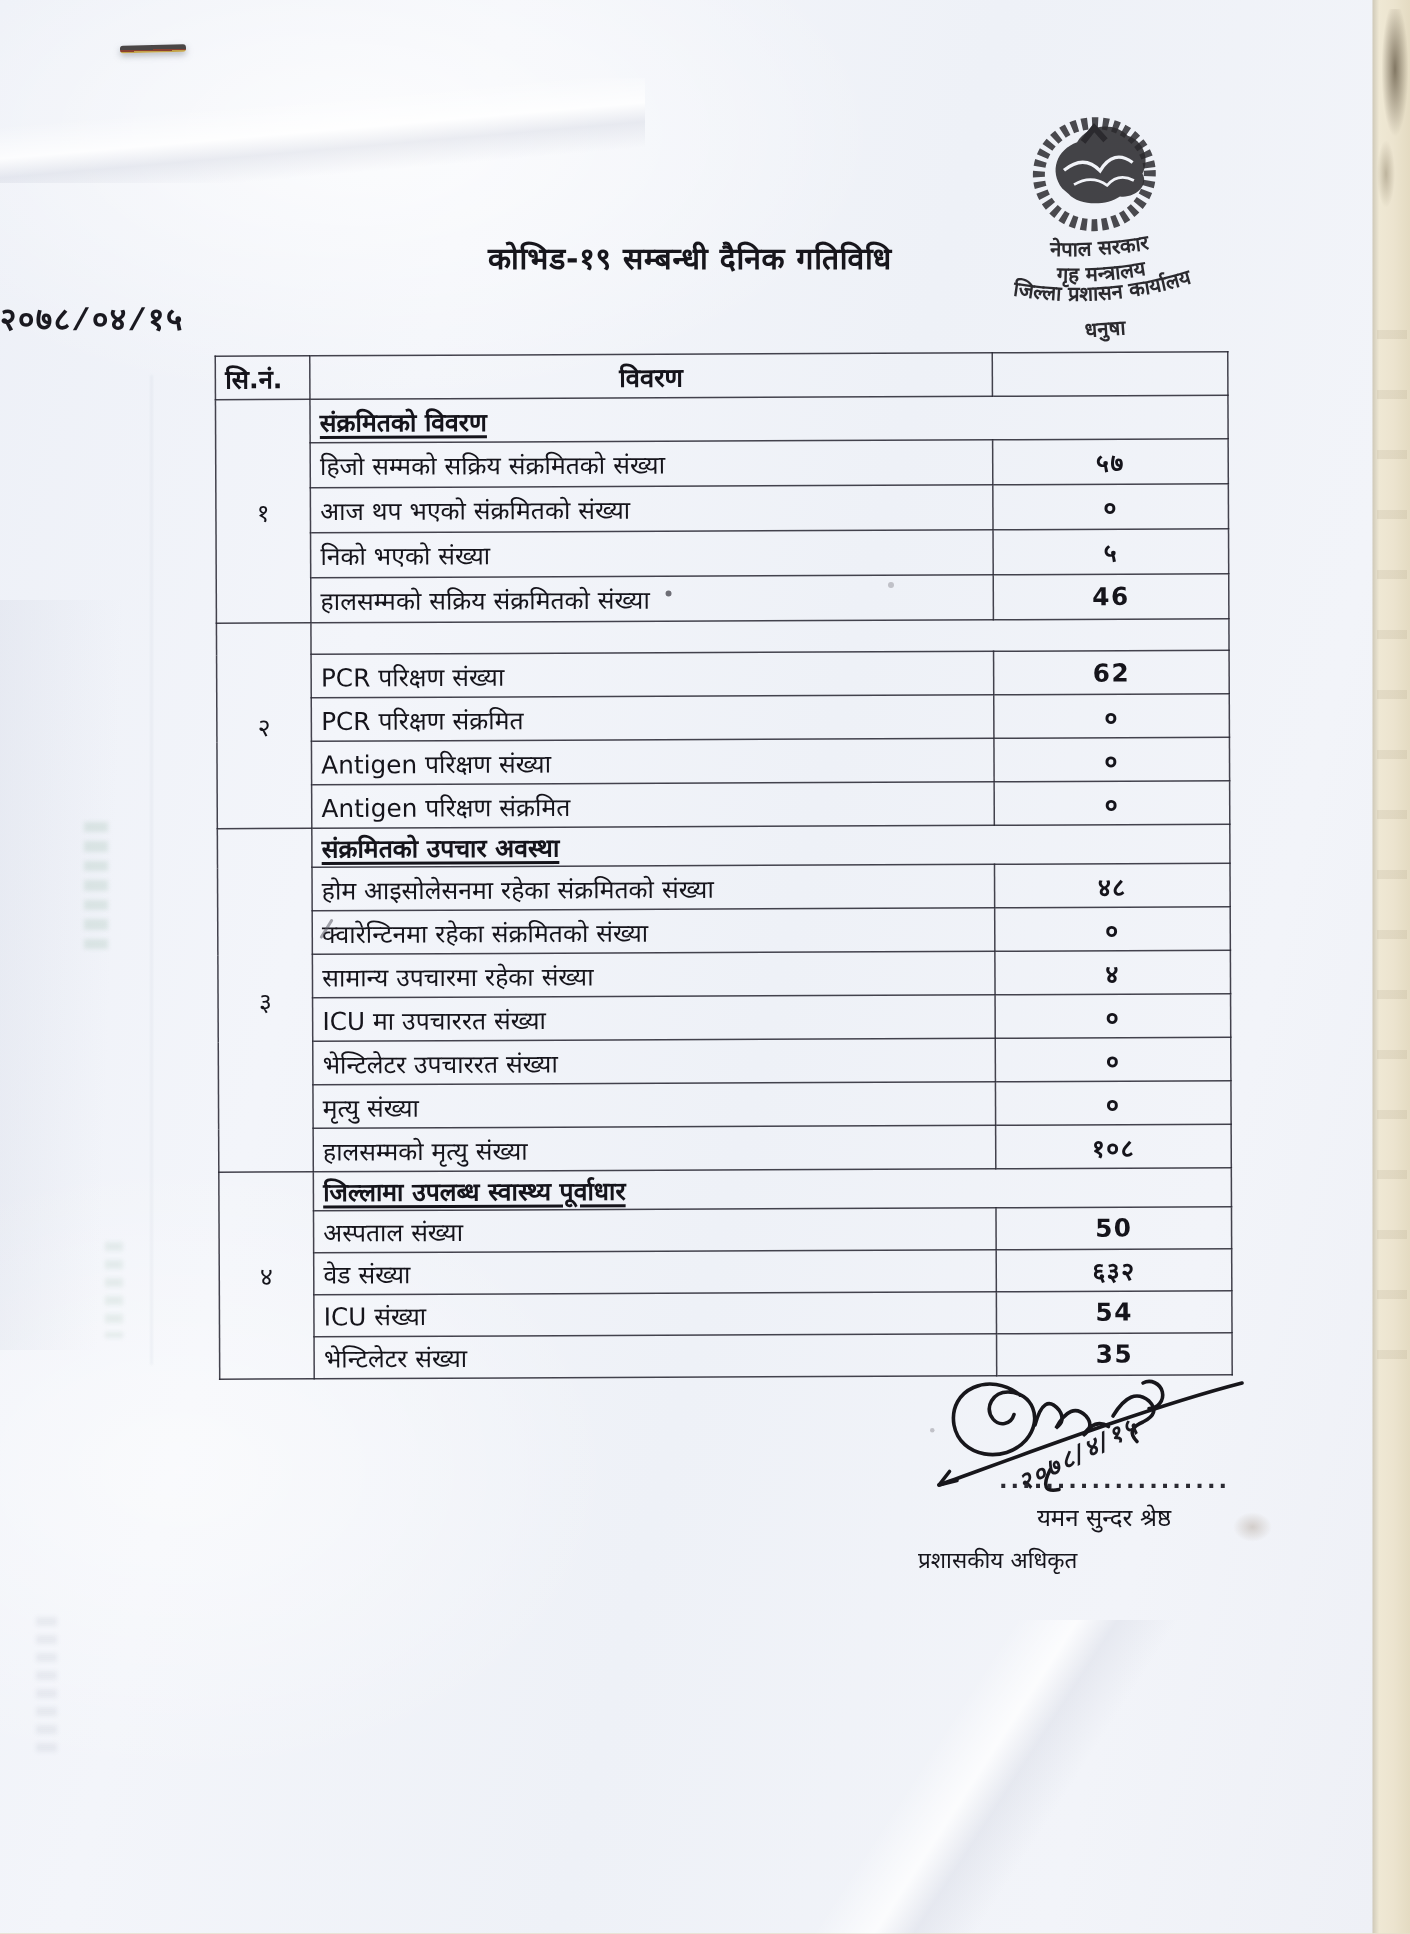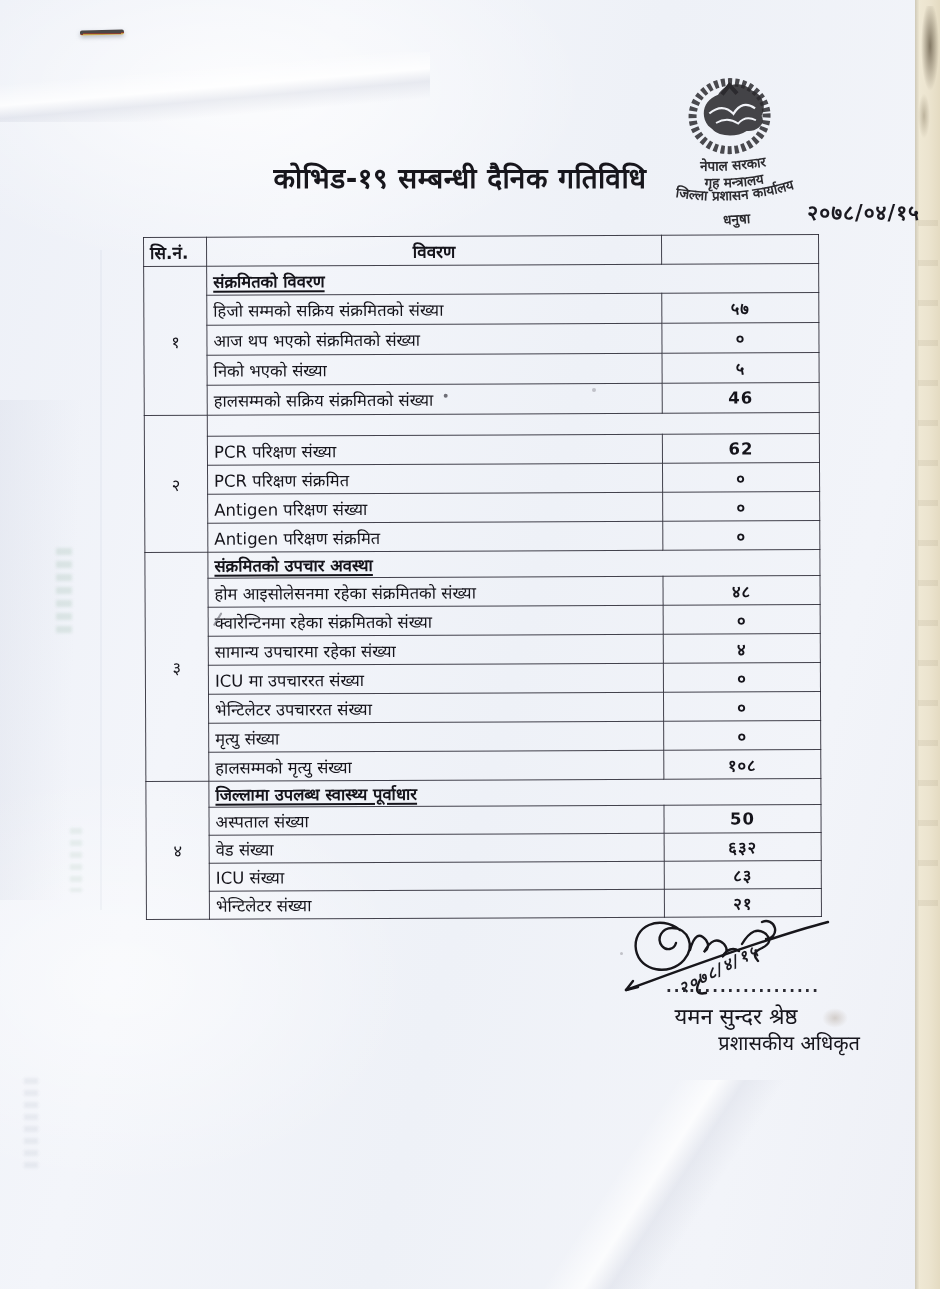--- a/index.html
+++ b/index.html
@@ -45,23 +45,23 @@
     background:repeating-linear-gradient(180deg, rgba(130,140,160,.20) 0 6px, rgba(130,140,160,0) 6px 12px);}
   .ghost-line{left:100px;top:250px;width:2px;height:660px;background:rgba(150,160,185,.14);filter:blur(.6px);}
   .smudge-sig{position:absolute;left:822px;top:1008px;width:26px;height:20px;border-radius:50%;
     background:radial-gradient(ellipse at center, rgba(140,118,96,.30), rgba(140,118,96,0) 70%);}
   
   .staple{position:absolute;left:80px;top:30px;width:44px;height:5px;
     background:linear-gradient(180deg,#4a4646 0 60%, #8a4030 60% 80%, #c2a24a 80% 100%);
     border-radius:2px;transform:rotate(-1.5deg);box-shadow:0 2px 4px rgba(120,125,140,.5);}
   
   .title{position:absolute;left:0;top:158px;width:920px;text-align:center;
-    font-size:28px;font-weight:bold;color:#17161c;letter-spacing:.5px;}
-  .date{position:absolute;left:0;top:198px;width:920px;text-align:right;
-    font-size:21px;font-weight:bold;color:#1a1920;letter-spacing:1px;}
+    font-size:20px;font-weight:bold;color:#17161c;letter-spacing:.5px;}
+  .date{position:absolute;left:0;top:198px;width:920px;text-align:left;
+    font-size:21px;font-weight:bold;color:#1a1920;letter-spacing:1px;font-family:Liberation Mono, monospace;}
   
   .stamp{position:absolute;left:630px;top:72px;width:205px;height:158px;transform:rotate(-4deg);opacity:.92;}
   
   .table-wrap{position:absolute;left:143px;top:237px;width:648px;transform:rotate(-0.25deg);transform-origin:top left;}
   table.main{border-collapse:collapse;width:646px;table-layout:fixed;}
   table.main td{border:1.5px solid rgba(42,41,52,.88);vertical-align:middle;
     color:#15141b;font-size:16.5px;padding:0 6px;overflow:hidden;white-space:nowrap;}
   td.sn{width:50px;text-align:center;font-size:17px;}
   td.desc{width:442px;text-align:left;padding-left:9px;position:relative;}
   td.val{width:144px;text-align:center;font-size:16px;letter-spacing:1px;font-weight:bold;}
@@ -78,23 +78,23 @@
   .pencil-mark{position:absolute;left:8px;top:4px;width:2px;height:15px;
     background:rgba(90,90,100,.55);transform:rotate(32deg);border-radius:1px;}
   
   .sig-svg{position:absolute;left:616px;top:910px;width:224px;height:94px;}
   .hand-date{position:absolute;left:672px;top:946px;width:140px;
     font-size:16px;font-style:italic;font-weight:bold;color:#1b1a20;
     transform:rotate(-27deg);letter-spacing:2px;}
   .dots{position:absolute;left:648px;top:978px;width:190px;text-align:center;
     font-size:15px;color:#2b2a32;letter-spacing:2px;font-weight:bold;}
   .sig-name{position:absolute;left:612px;top:1000px;width:248px;text-align:center;
-    font-size:22px;color:#16151c;}
-  .sig-title{position:absolute;left:612px;top:1029px;width:248px;text-align:right;
-    font-size:20px;color:#16151c;}
+    font-size:16px;color:#16151c;}
+  .sig-title{position:absolute;left:612px;top:1029px;width:248px;text-align:left;
+    font-size:15px;color:#16151c;}
   .speck{position:absolute;border-radius:50%;background:#6a6870;opacity:.35;}
 </style>
 </head>
 <body>
 
 <div class="scan">
   <div class="page"></div>
   <div class="page-edge"></div>
   <div class="edge-smudge1"></div>
   <div class="edge-smudge2"></div>
@@ -241,25 +241,25 @@
         <tr class="data">
           <td class="desc">अस्पताल संख्या</td>
           <td class="val">50</td>
         </tr>
         <tr class="data">
           <td class="desc">वेड संख्या</td>
           <td class="val">६३२</td>
         </tr>
         <tr class="data">
           <td class="desc">ICU संख्या</td>
-          <td class="val">८३</td>
+          <td class="val">54</td>
         </tr>
         <tr class="data">
           <td class="desc">भेन्टिलेटर संख्या</td>
-          <td class="val">२१</td>
+          <td class="val">35</td>
         </tr>
       </tbody>
     </table>
   </div>
 
   <svg class="sig-svg" viewBox="0 0 224 94">
     <g fill="none" stroke="#17161b" stroke-width="2.4" stroke-linecap="round">
       <path d="M64,20 C44,4 16,16 20,40 C24,62 54,66 68,50 C80,36 72,18 56,18 C46,18 40,28 46,36 C50,41 58,40 60,33"></path>
       <path d="M74,40 q 6,-22 16,-10 q 5,7 -2,12 q 10,-18 20,-8 q 6,7 -2,13 q 8,-12 17,-6"></path>
       <path d="M126,34 q 12,-20 24,-10 q 8,8 -4,14 q -12,5 -4,13"></path>

